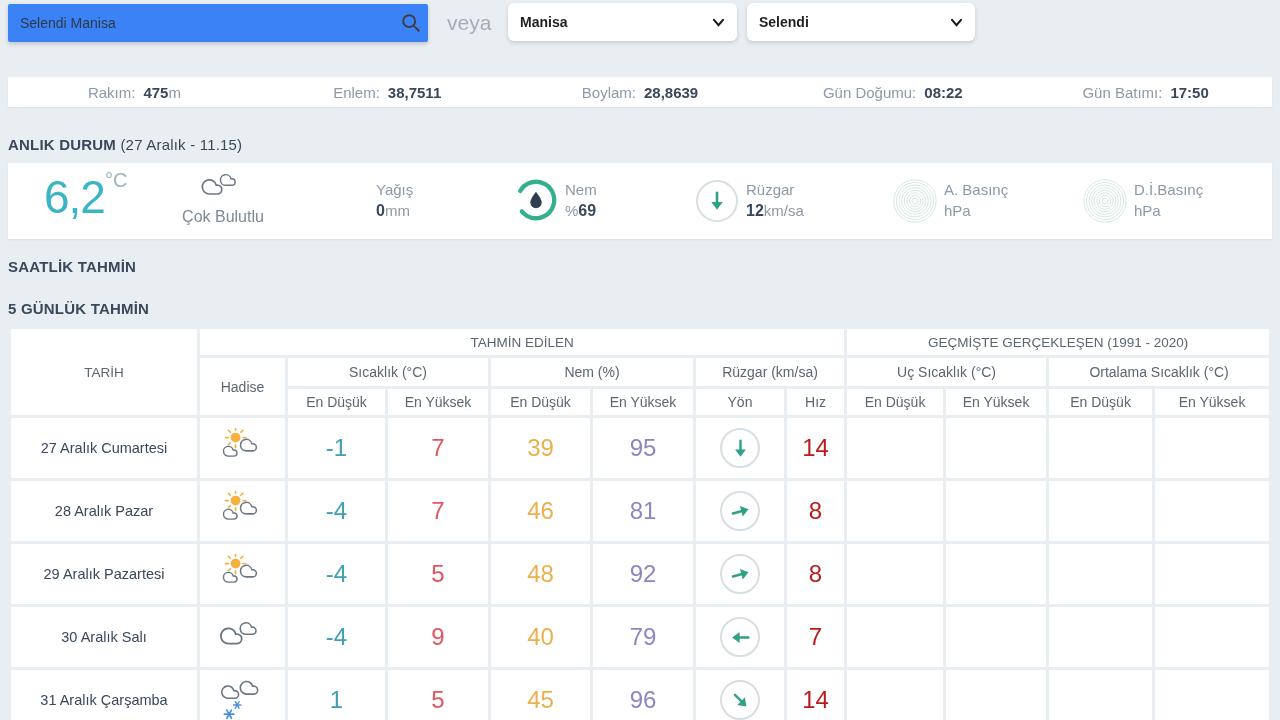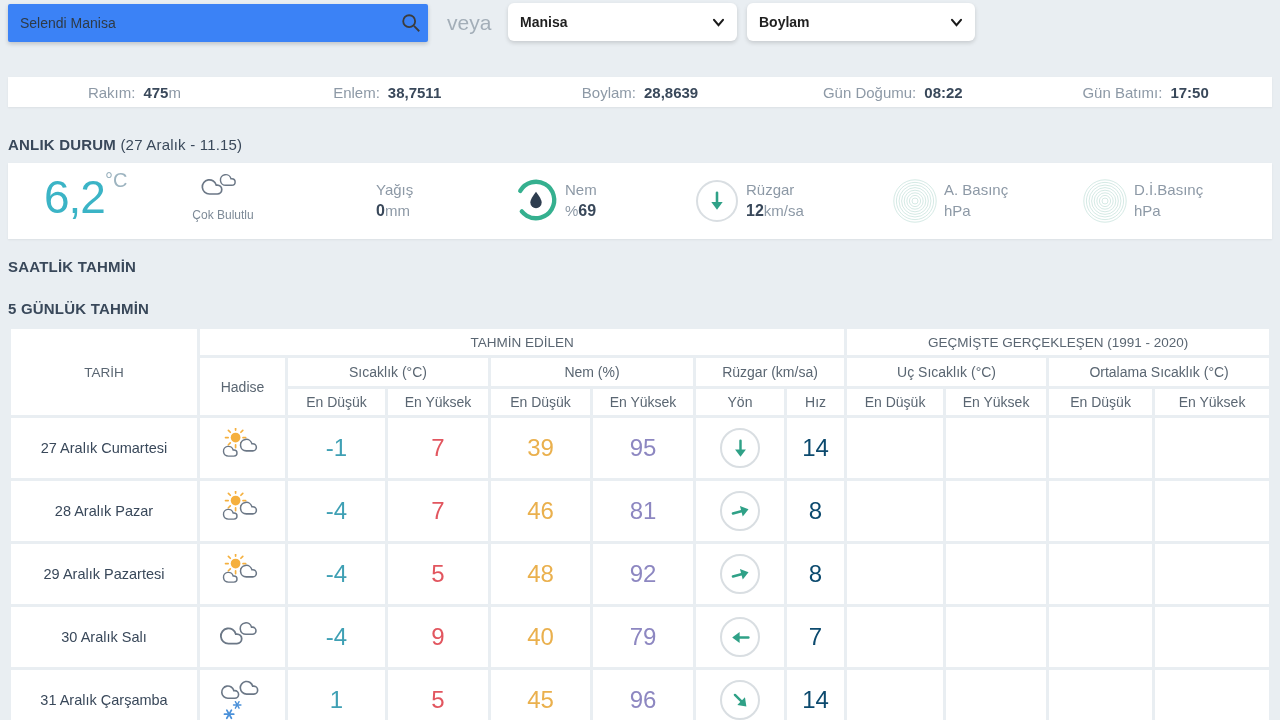--- a/index.html
+++ b/index.html
@@ -35,21 +35,21 @@
   
   .sec-title { left:8px; font-size:15px; font-weight:700; color:#39485a; letter-spacing:.2px; }
   .sec-title .light { font-weight:400;margin-top:8px; }
 
   
   .current { left:8px; top:163px; width:1264px; height:76px; background:#fff;
     box-shadow:0 1px 2px rgba(0,0,0,.06); }
   .temp { left:36px; top:6px; font-size:46px; color:#3bb4c6; letter-spacing:-1px; }
   .temp .unit { font-size:20px; color:#9db4c0; vertical-align:26px; letter-spacing:0; }
   .cond { left:172px; top:9px; width:86px; text-align:center; }
-  .cond .cond-label { display:block; font-size:12px; color:#7d8a97; margin-top:4px; }
+  .cond .cond-label { display:block; font-size:16px; color:#7d8a97; margin-top:4px; }
   .pair { font-size:15px; color:#8d99a6; line-height:21px; }
   .pair .strong { color:#39485a; font-weight:700; font-size:16px; }
   .g-precip { left:368px; top:16px; }
   .ico-hum  { left:505px; top:14px; }
   .g-hum    { left:557px; top:16px; }
   .ico-wind { left:688px; top:17px; }
   .g-wind   { left:738px; top:16px; }
   .ico-pres { left:884px; top:15px; }
   .g-pres   { left:936px; top:16px; }
   .ico-pres2{ left:1074px; top:15px; }
@@ -65,21 +65,21 @@
   tr.hr2 td { height:28px; font-size:14px;  color:#5a6672; }
   tr.hr3 td { height:26px; font-size:14px;  color:#5a6672; }
   td.date-head { font-size:14px; color:#5a6672; }
   tr.brow td { height:60px; }
   td.date-cell { font-size:14.5px; color:#39485a; }
   td.num { font-size:24px; }
   .h-min { color:#5b9bd5; } .h-max { color:#e2565f; }
   .h-hmin{ color:#eab04d; } .h-hmax{ color:#8d87c1; }
   .v-min { color:#3fa0b4; } .v-max { color:#e2565f; }
   .v-hmin{ color:#eab04d; } .v-hmax{ color:#8d87c1; }
-  .v-wind{ color:#0c4a6e; }
+  .v-wind{ color:#b91c1c; }
   .dir-badge { width:40px; height:40px; border:2px solid #d9dee2; border-radius:50%;
     display:inline-flex; align-items:center; justify-content:center; background:#fff; }
   .arrow-svg { display:block; }
 </style>
 </head>
 <body>
 
 <svg width="0" height="0" style="position:absolute">
   <defs>
     <g id="cloud-path">
@@ -132,21 +132,21 @@
   </button>
 </div>
 <span class="abs veya">veya</span>
 <div class="abs dropdown dd1">
   <span>Manisa</span>
   <svg width="13" height="9" viewBox="0 0 14 10" fill="none" stroke="#1a1a1a" stroke-width="2.3" stroke-linecap="round">
       <path d="M2 2 L7 8 L12 2"></path>
     </svg>
 </div>
 <div class="abs dropdown dd2">
-  <span>Boylam</span>
+  <span>Selendi</span>
   <svg width="13" height="9" viewBox="0 0 14 10" fill="none" stroke="#1a1a1a" stroke-width="2.3" stroke-linecap="round">
       <path d="M2 2 L7 8 L12 2"></path>
     </svg>
 </div>
 
 <div class="abs info-bar">
   <div class="info-item">
     <span class="lbl">Rakım:</span>
     <span class="val">475</span>
       <span class="sfx">m</span>

